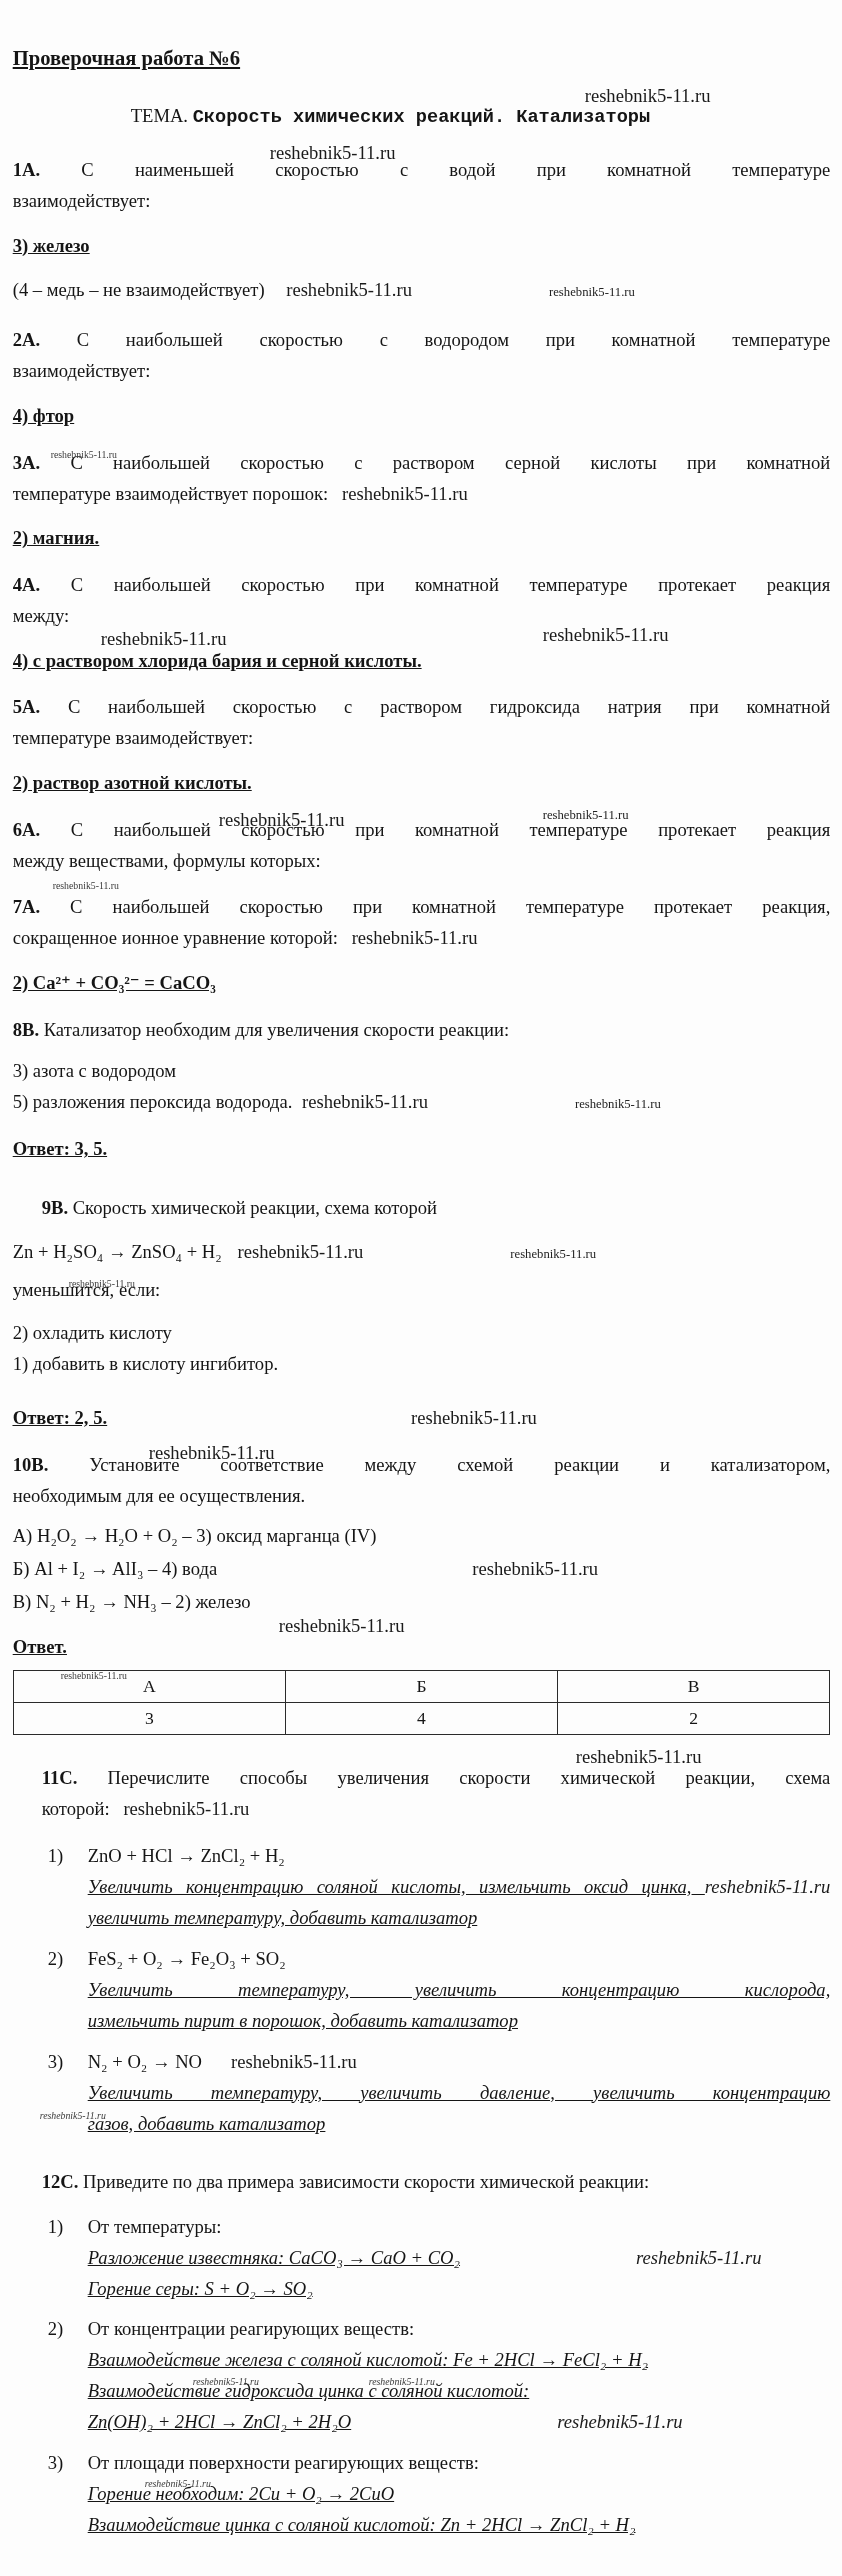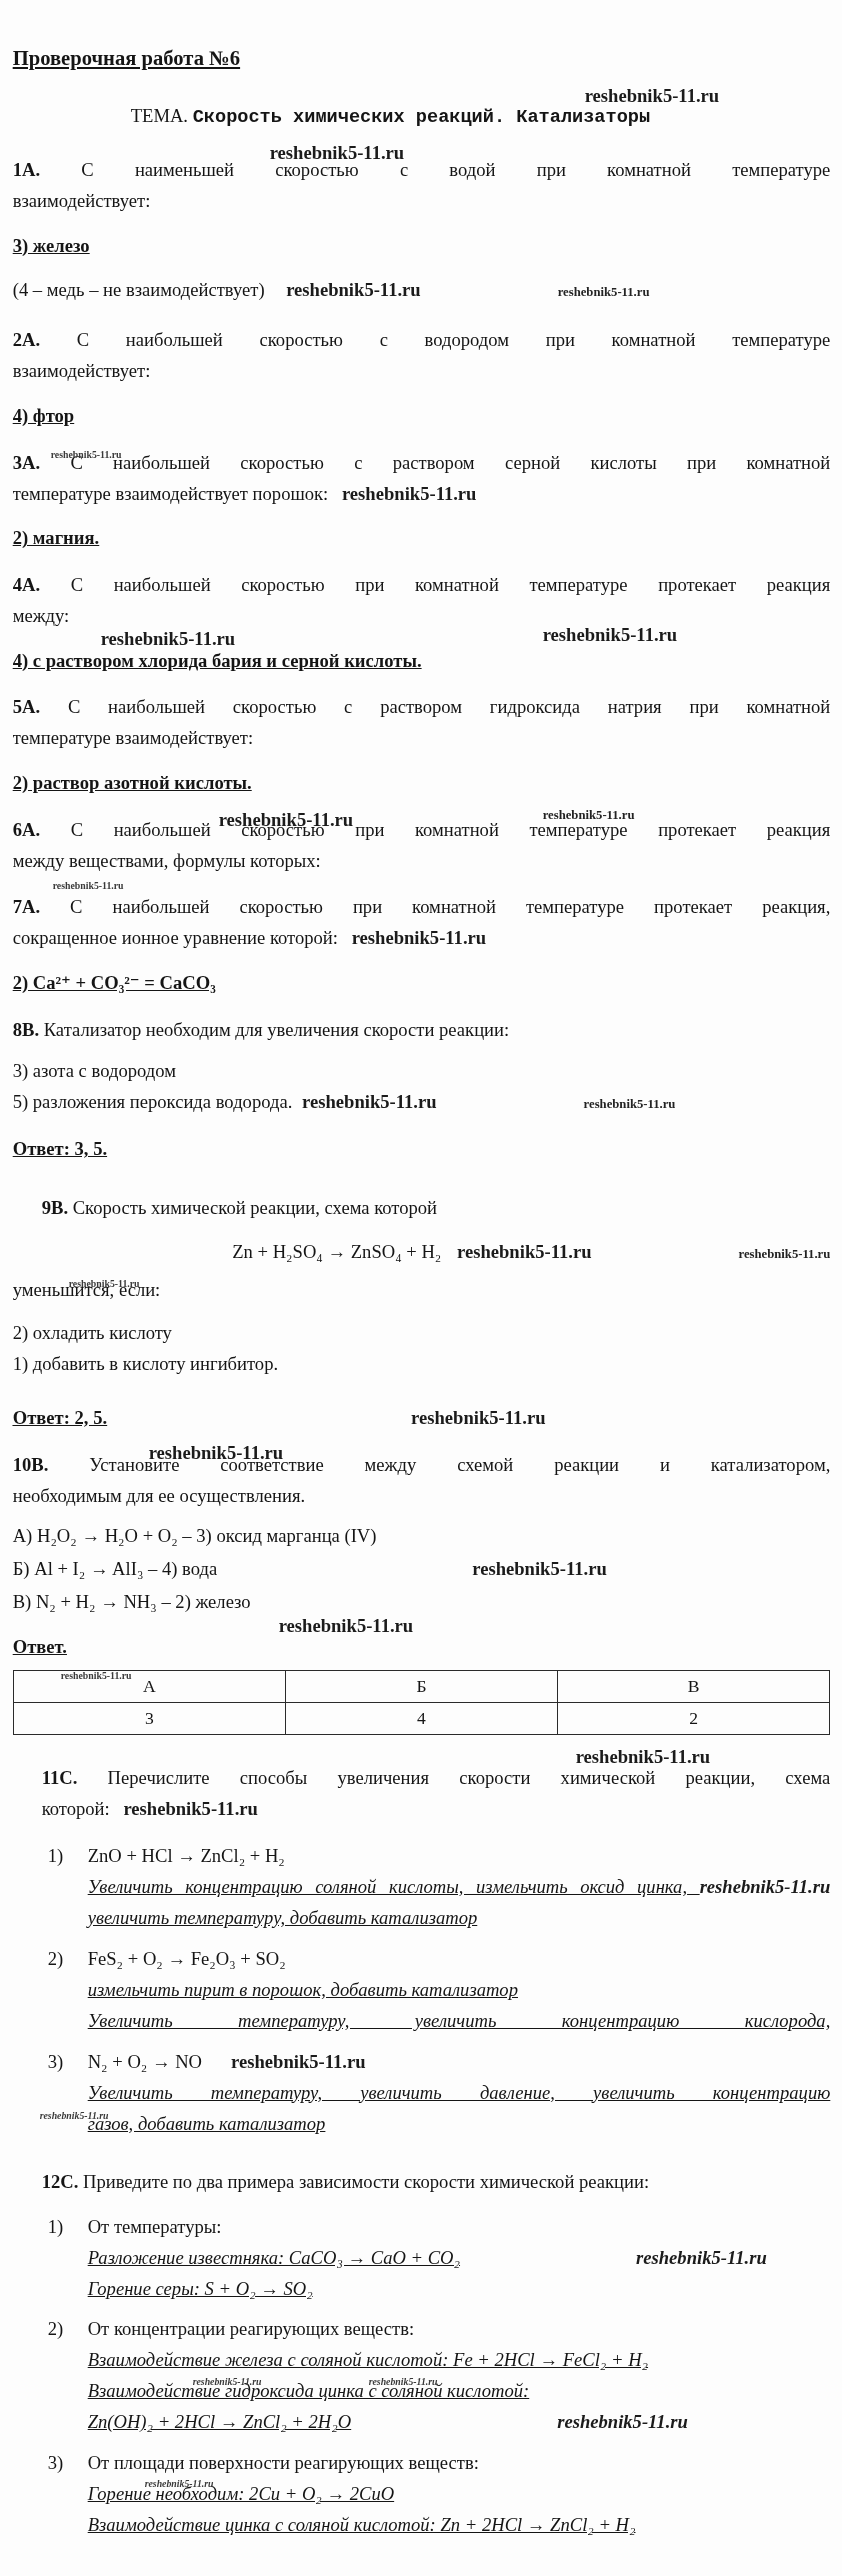--- a/index.html
+++ b/index.html
@@ -16,21 +16,21 @@
   .theme { padding-left:118px; margin-bottom:21.6px; }
   .q { margin:15.7px 0 0 0; }
   .jfull { text-align:justify; text-align-last:justify; }
   .qnum { font-weight:bold; }
   .ans { font-weight:bold; text-decoration:underline; margin:13.7px 0 13.7px 0; }
   .note { margin:7.8px 0 2px 0; white-space:nowrap; }
   .opt { margin:0; }
   .match { margin:2px 0; white-space:nowrap; }
   .formula { margin:3.9px 0; white-space:nowrap; }
   
-  .wm { font-weight:bold; color:#1b1b1b; white-space:nowrap; }
+  .wm { font-weight:normal; color:#1b1b1b; white-space:nowrap; }
   .wm-lg { font-size:18.6px; }
   .wm-sm { font-size:12.7px; color:#232323; }
   .wm-xs { font-size:9.8px; color:#3a3a3a; }
   .wmrow { height:0; overflow:visible; position:relative; }
   .wmrow .wm { position:absolute; }
   
   table.ans-table { border-collapse:collapse; width:100%; margin:7.8px 0 3.9px 0; table-layout:fixed; }
   table.ans-table td { border:1px solid #2a2a2a; text-align:center; height:25.5px; font-size:17.6px; padding:0 3.9px; }
   
   .li { position:relative; padding-left:75px; margin-top:9.8px; white-space:nowrap; }
@@ -118,21 +118,21 @@
   <div class="q">
     <div><span class="qnum">8В.</span> <span>Катализатор необходим для увеличения скорости реакции:</span></div>
   </div>
   <div class="opt" style="margin-top:9.8px;">3) азота с водородом</div>
   <div class="opt"><span>5) разложения пероксида водорода.</span><span class="wm wm-lg" style="margin-left:9.8px;">reshebnik5-11.ru</span><span class="wm wm-sm" style="margin-left:147px;">reshebnik5-11.ru</span></div>
   <div class="ans">Ответ: 3, 5.</div>
 
   <div class="q sec">
     <div><span class="qnum">9В.</span> <span>Скорость химической реакции, схема которой</span></div>
   </div>
-  <div class="formula" style="margin-top:13.7px;text-align:right;"><span>Zn + H₂SO₄ → ZnSO₄ + H₂</span><span class="wm wm-lg" style="margin-left:15.7px;">reshebnik5-11.ru</span><span class="wm wm-sm" style="margin-left:147px;">reshebnik5-11.ru</span></div>
+  <div class="formula" style="margin-top:13.7px;"><span>Zn + H₂SO₄ → ZnSO₄ + H₂</span><span class="wm wm-lg" style="margin-left:15.7px;">reshebnik5-11.ru</span><span class="wm wm-sm" style="margin-left:147px;">reshebnik5-11.ru</span></div>
   <div class="wmrow">
       <span class="wm wm-xs" style="left:56px; top:-5.9px;">reshebnik5-11.ru</span>
     </div>
   <div>уменьшится, если:</div>
   <div class="opt" style="margin-top:11.8px;">2) охладить кислоту</div>
   <div class="opt">1) добавить в кислоту ингибитор.</div>
   <div class="ans" style="margin-top:23px; white-space:nowrap;"><span style="font-weight:bold; text-decoration:underline;">Ответ: 2, 5.</span><span class="wm wm-lg" style="margin-left:304px; text-decoration:none; display:inline-block;">reshebnik5-11.ru</span></div>
 
   <div class="wmrow">
       <span class="wm wm-lg" style="left:136px; top:-9.8px;">reshebnik5-11.ru</span>
@@ -173,22 +173,22 @@
   <div class="q sec">
     <div class="jfull"><span class="qnum">11С.</span> <span>Перечислите способы увеличения скорости химической реакции, схема</span></div>
     <div><span>которой:</span><span class="wm wm-lg" style="margin-left:13.7px;">reshebnik5-11.ru</span></div>
   </div>
 
   <div class="li" style="margin-top:15.7px;"><span class="n">1)</span><span>ZnO + HCl → ZnCl₂ + H₂</span></div>
   <div class="ali jfull"><span>Увеличить концентрацию соляной кислоты, измельчить оксид цинка,</span> <span class="wm wm-lg" style="text-decoration:none; display:inline-block;">reshebnik5-11.ru</span></div>
   <div class="ali">увеличить температуру, добавить катализатор</div>
 
   <div class="li"><span class="n">2)</span><span>FeS₂ + O₂ → Fe₂O₃ + SO₂</span></div>
+  <div class="ali jfull">Увеличить температуру, увеличить концентрацию кислорода,</div>
   <div class="ali">измельчить пирит в порошок, добавить катализатор</div>
-  <div class="ali jfull">Увеличить температуру, увеличить концентрацию кислорода,</div>
 
   <div class="li"><span class="n">3)</span><span>N₂ + O₂ → NO</span><span class="wm wm-lg" style="margin-left:29px;">reshebnik5-11.ru</span></div>
   <div class="ali jfull">Увеличить температуру, увеличить давление, увеличить концентрацию</div>
   <div class="ali"><span class="wm wm-xs wm-abs" style="left:-48px; top:-7.8px; text-decoration:none;">reshebnik5-11.ru</span><span>газов, добавить катализатор</span></div>
 
   <div class="q sec">
     <div><span class="qnum">12С.</span> <span>Приведите по два примера зависимости скорости химической реакции:</span></div>
   </div>
 
   <div class="li" style="margin-top:13.7px;"><span class="n">1)</span><span>От температуры:</span></div>

